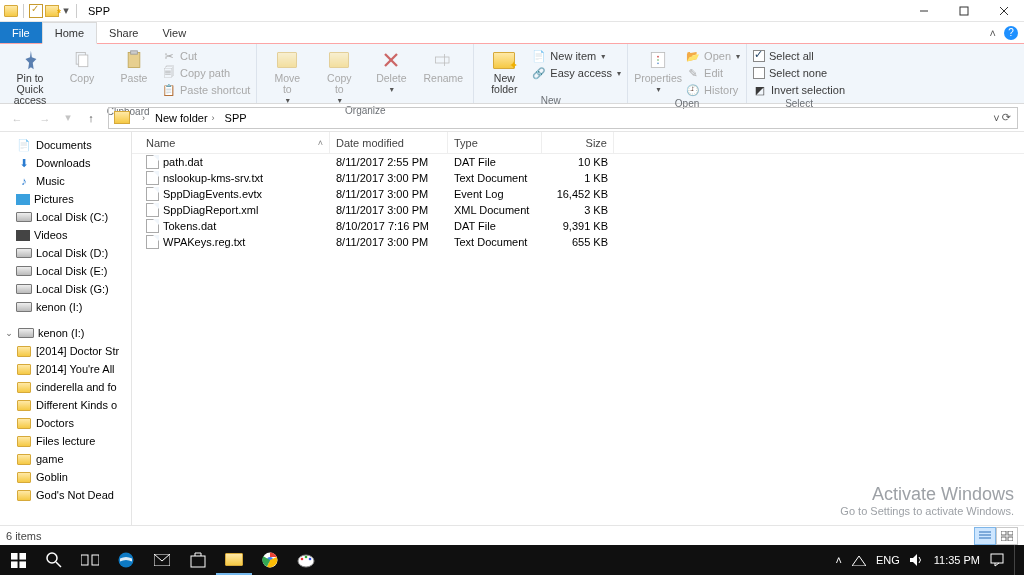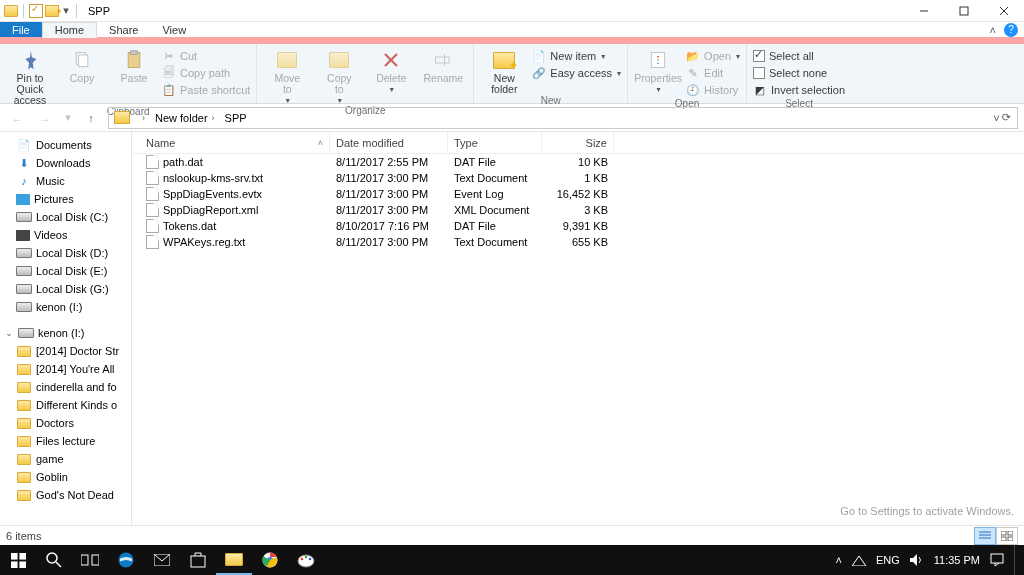--- a/index.html
+++ b/index.html
@@ -10,21 +10,21 @@
 .titlebar .qat { display: flex; align-items: center; padding-left: 4px; gap: 2px; }
 .titlebar .qat .folder-ico { width: 14px; height: 12px; background: linear-gradient(#ffe9a6,#f5c945); border: 1px solid #d6a93a; border-radius: 1px; }
 .titlebar .qat .sep { width: 1px; height: 14px; background: #ccc; margin: 0 3px; }
 .titlebar .qat-chev { width: 10px; text-align: center; color: #555; }
 .titlebar .title { margin-left: 8px; color: #000; }
 .titlebar .spacer { flex: 1; }
 .titlebar .winbtn { width: 40px; height: 22px; display: flex; align-items: center; justify-content: center; color: #333; }
 .titlebar .winbtn svg { width: 10px; height: 10px; }
 
 
-.tabs { height: 22px; display: flex; align-items: stretch; border-bottom: 7px solid #fca5a5; background: #fff; }
+.tabs { height: 22px; display: flex; align-items: stretch; border-bottom: 1px solid #fca5a5; background: #fff; }
 .tabs .tab { padding: 0 12px; display: flex; align-items: center; color: #333; }
 .tabs .tab.file { background: #1979ca; color: #fff; }
 .tabs .tab.active { border: 1px solid #dadada; border-bottom: 1px solid #f1f6fb; background: #f1f6fb; margin-bottom: -1px; }
 .tabs .rt { margin-left: auto; display: flex; align-items: center; padding-right: 6px; gap: 8px; color: #555; }
 .tabs .rt .help { width: 14px; height: 14px; border-radius: 50%; background: #1e90ff; color: #fff; display: flex; align-items: center; justify-content: center; font-size: 10px; }
 
 
 .ribbon { height: 60px; background: #f1f6fb; border-bottom: 1px solid #dadada; display: flex; }
 .group { border-right: 1px solid #dce3ec; padding: 2px 6px 0 6px; display: flex; flex-direction: column; }
 .group .body { flex: 1; display: flex; align-items: flex-start; gap: 4px; }
@@ -523,20 +523,21 @@
           </div>
           <div class="c date">8/11/2017 3:00 PM</div>
           <div class="c type">Text Document</div>
           <div class="c size">655 KB</div>
         </div>
       </div>
   </div>
 </div>
 
 <div class="watermark">
+  <div class="t1">Activate Windows</div>
   <div class="t2">Go to Settings to activate Windows.</div>
 </div>
 
 <div class="status">
   <span>6 items</span>
   <div class="viewbtns">
     <div class="vb active">
         <svg width="12" height="10" viewBox="0 0 12 10">
           <line x1="0" y1="1" x2="12" y2="1" stroke="#2a6db5"></line>
           <line x1="0" y1="4" x2="12" y2="4" stroke="#2a6db5"></line>

